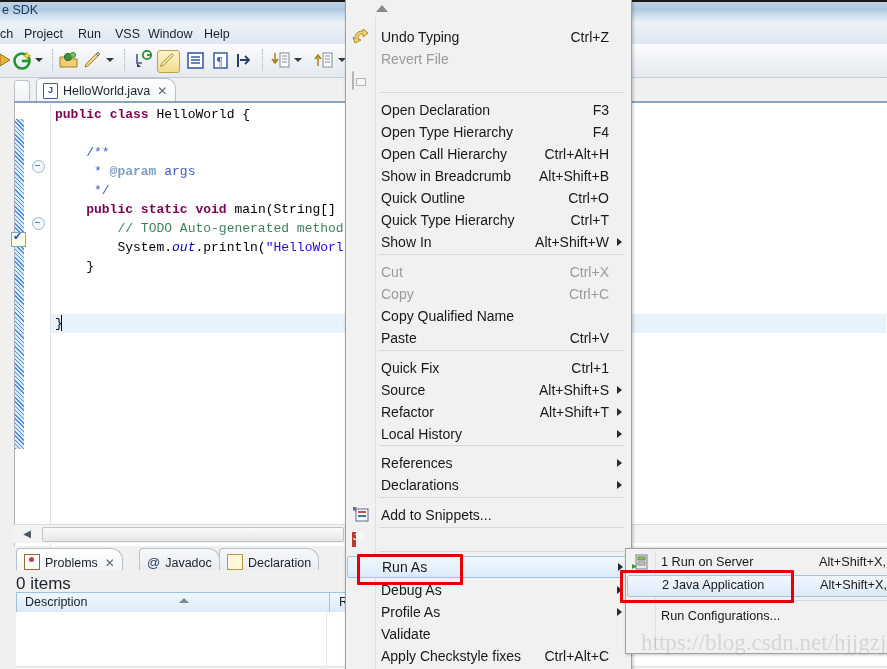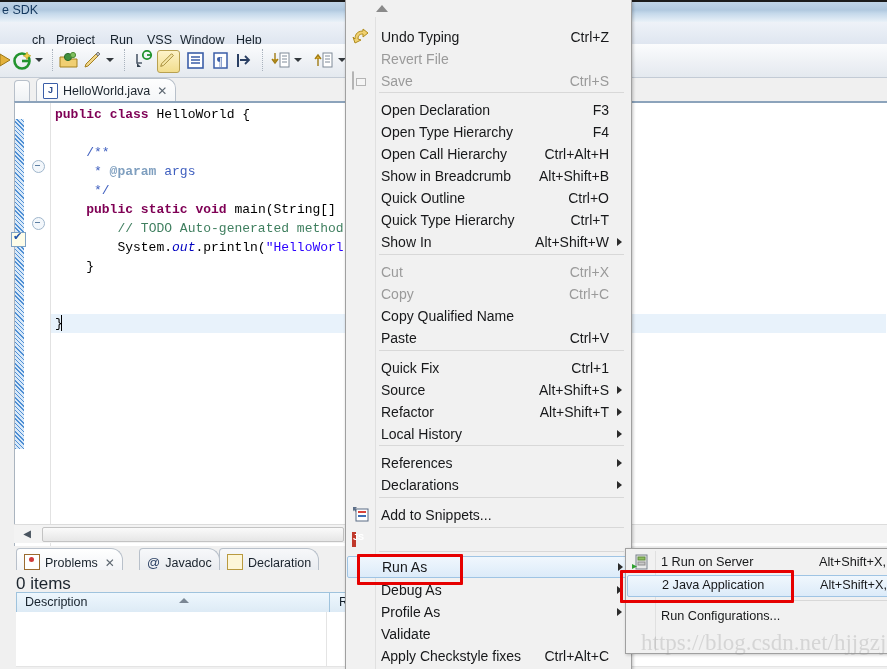--- a/index.html
+++ b/index.html
@@ -30,24 +30,23 @@
   .topline {
     position: absolute; left:0; top:0; width:887px; height:2px; background:#1a1a1a;
   }
 
   .menubar {
     position: absolute; left: 0; top: 22px; width: 887px; height: 22px;
     background: linear-gradient(to bottom, #eef2f8 0%, #dfe6f0 100%);
     border-bottom: 1px solid #c8d0db;
   }
   .menubar .mi {
-    position: absolute; top: 11px;
+    position: absolute; top: 5px;
     font-size: 12.5px; color: #17222c;
     white-space: nowrap;
-    margin-left: 32px;
   }
 
   .toolbar {
     position: absolute; left: 0; top: 44px; width: 887px; height: 33px;
     background: linear-gradient(to bottom, #fbfcfd 0%, #eef1f5 55%, #e4e9ef 100%);
     border-bottom: 1px solid #c3cbd5;
   }
   .tbsep {
     position: absolute; top: 5px; width: 1px; height: 22px;
     border-left: 1px dotted #a9b2bd;
@@ -512,24 +511,20 @@
       <span class="jse-ico"></span>
     </div>
 
     <div class="mitem" style="top:26px">
       <span class="txt">Undo Typing</span>
       <span class="acc">Ctrl+Z</span>
     </div>
     <div class="mitem disabled" style="top:48px">
       <span class="txt">Revert File</span>
     </div>
-    <div class="mitem disabled" style="top:70px">
-      <span class="txt">Save</span>
-      <span class="acc">Ctrl+S</span>
-    </div>
 
     <div class="mitem" style="top:99px">
       <span class="txt">Open Declaration</span>
       <span class="acc">F3</span>
     </div>
     <div class="mitem" style="top:121px">
       <span class="txt">Open Type Hierarchy</span>
       <span class="acc">F4</span>
     </div>
     <div class="mitem" style="top:143px">

